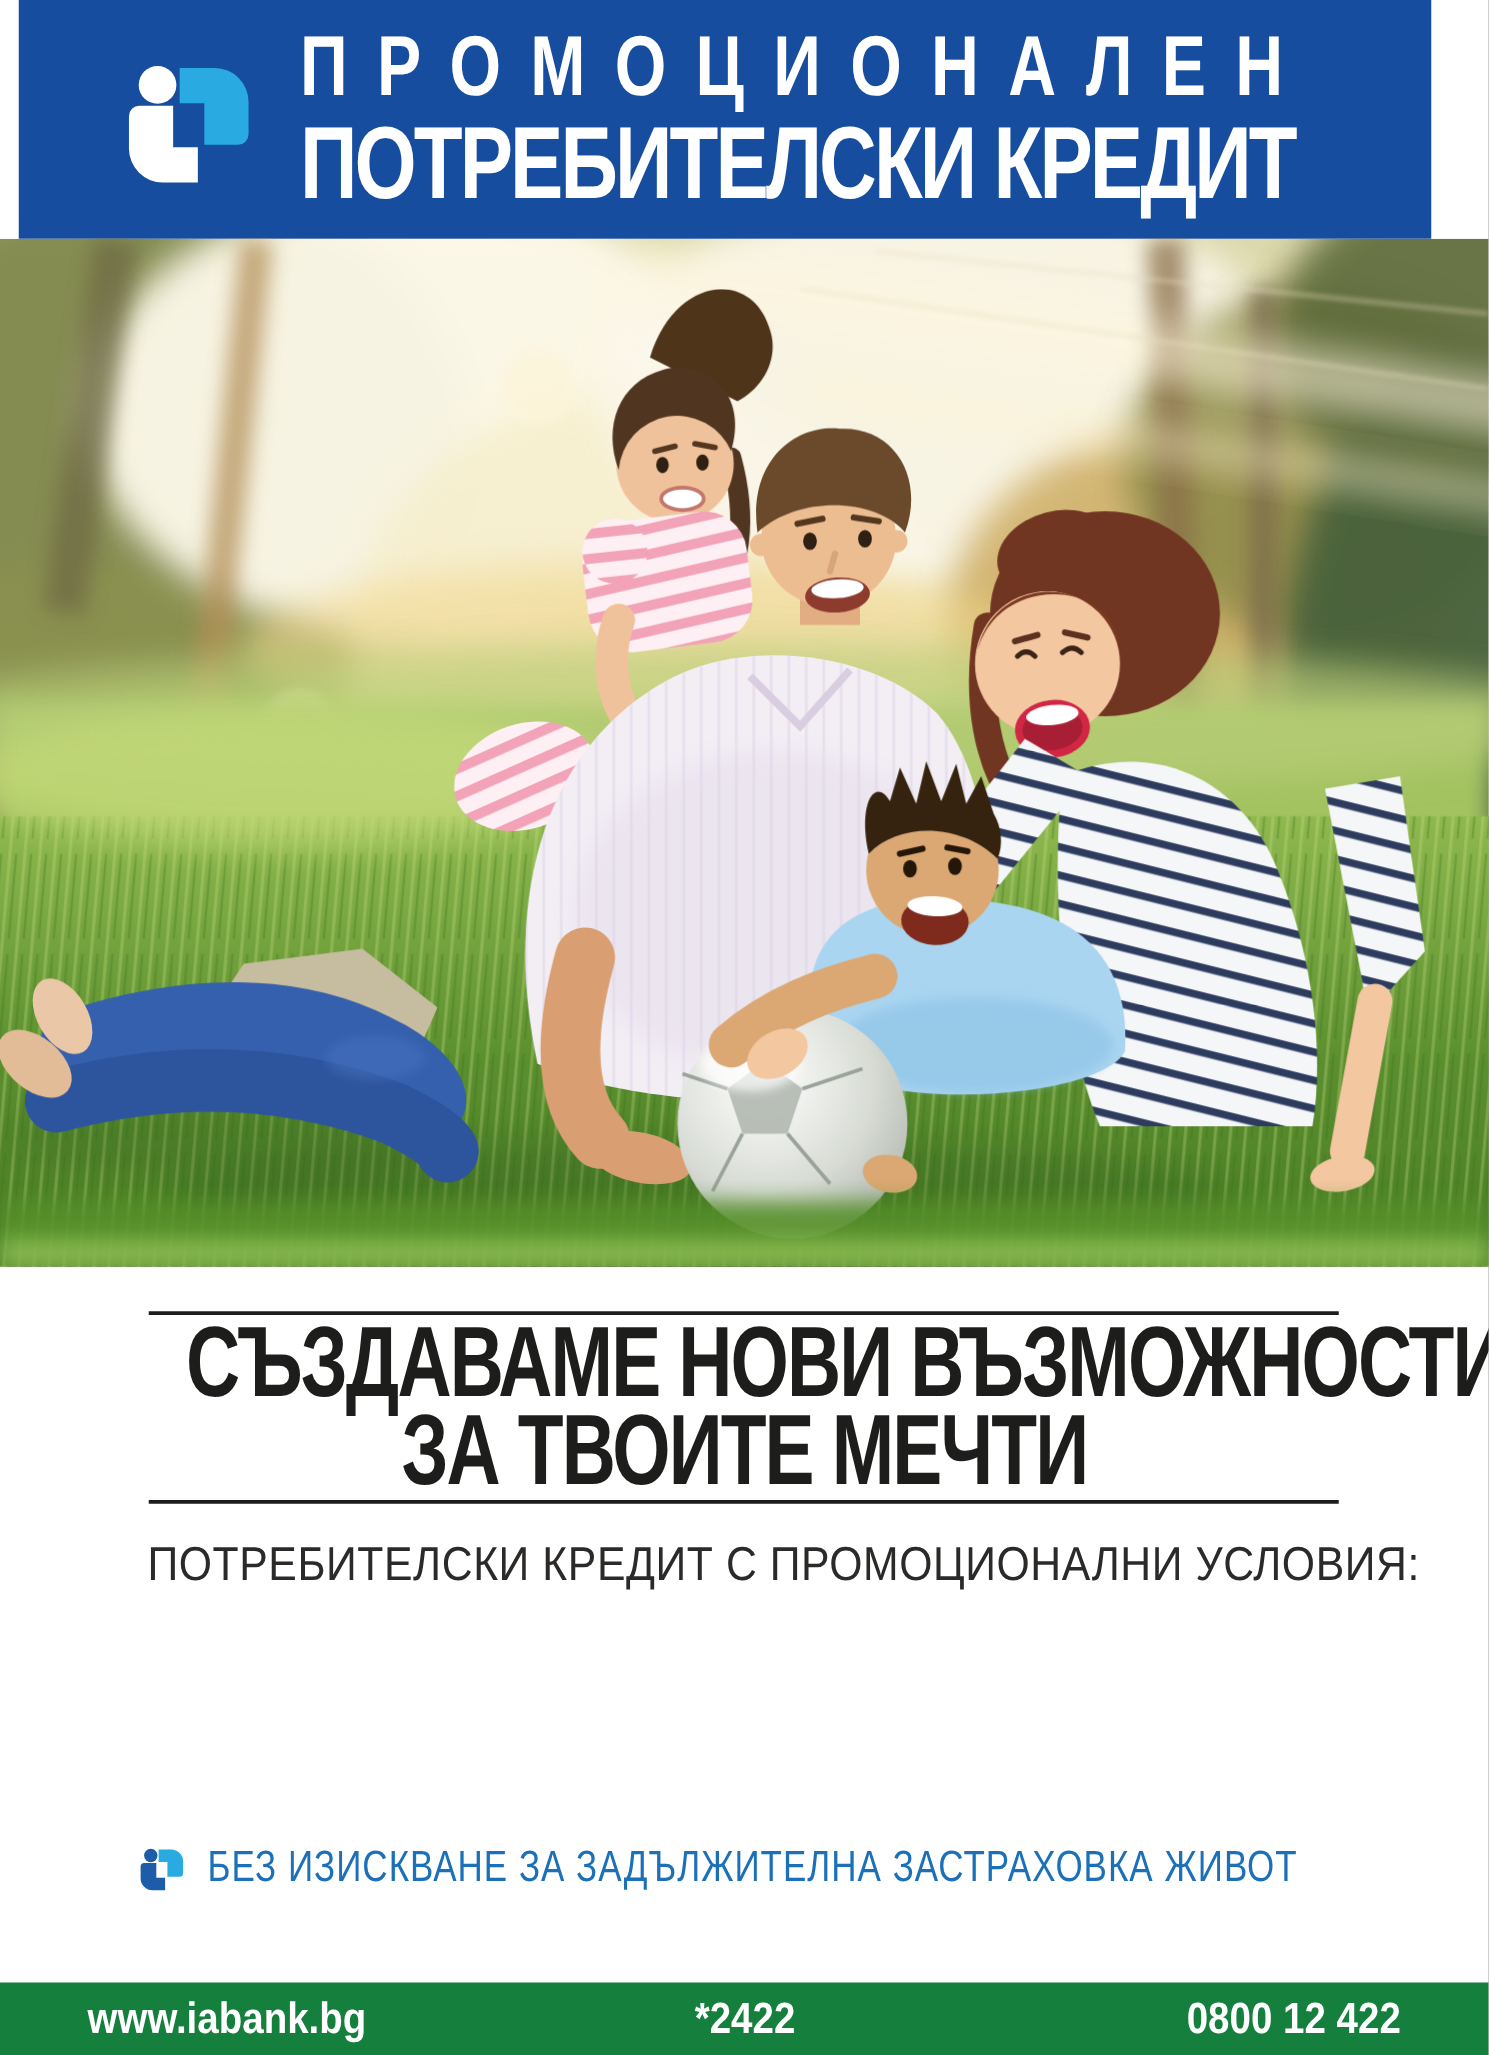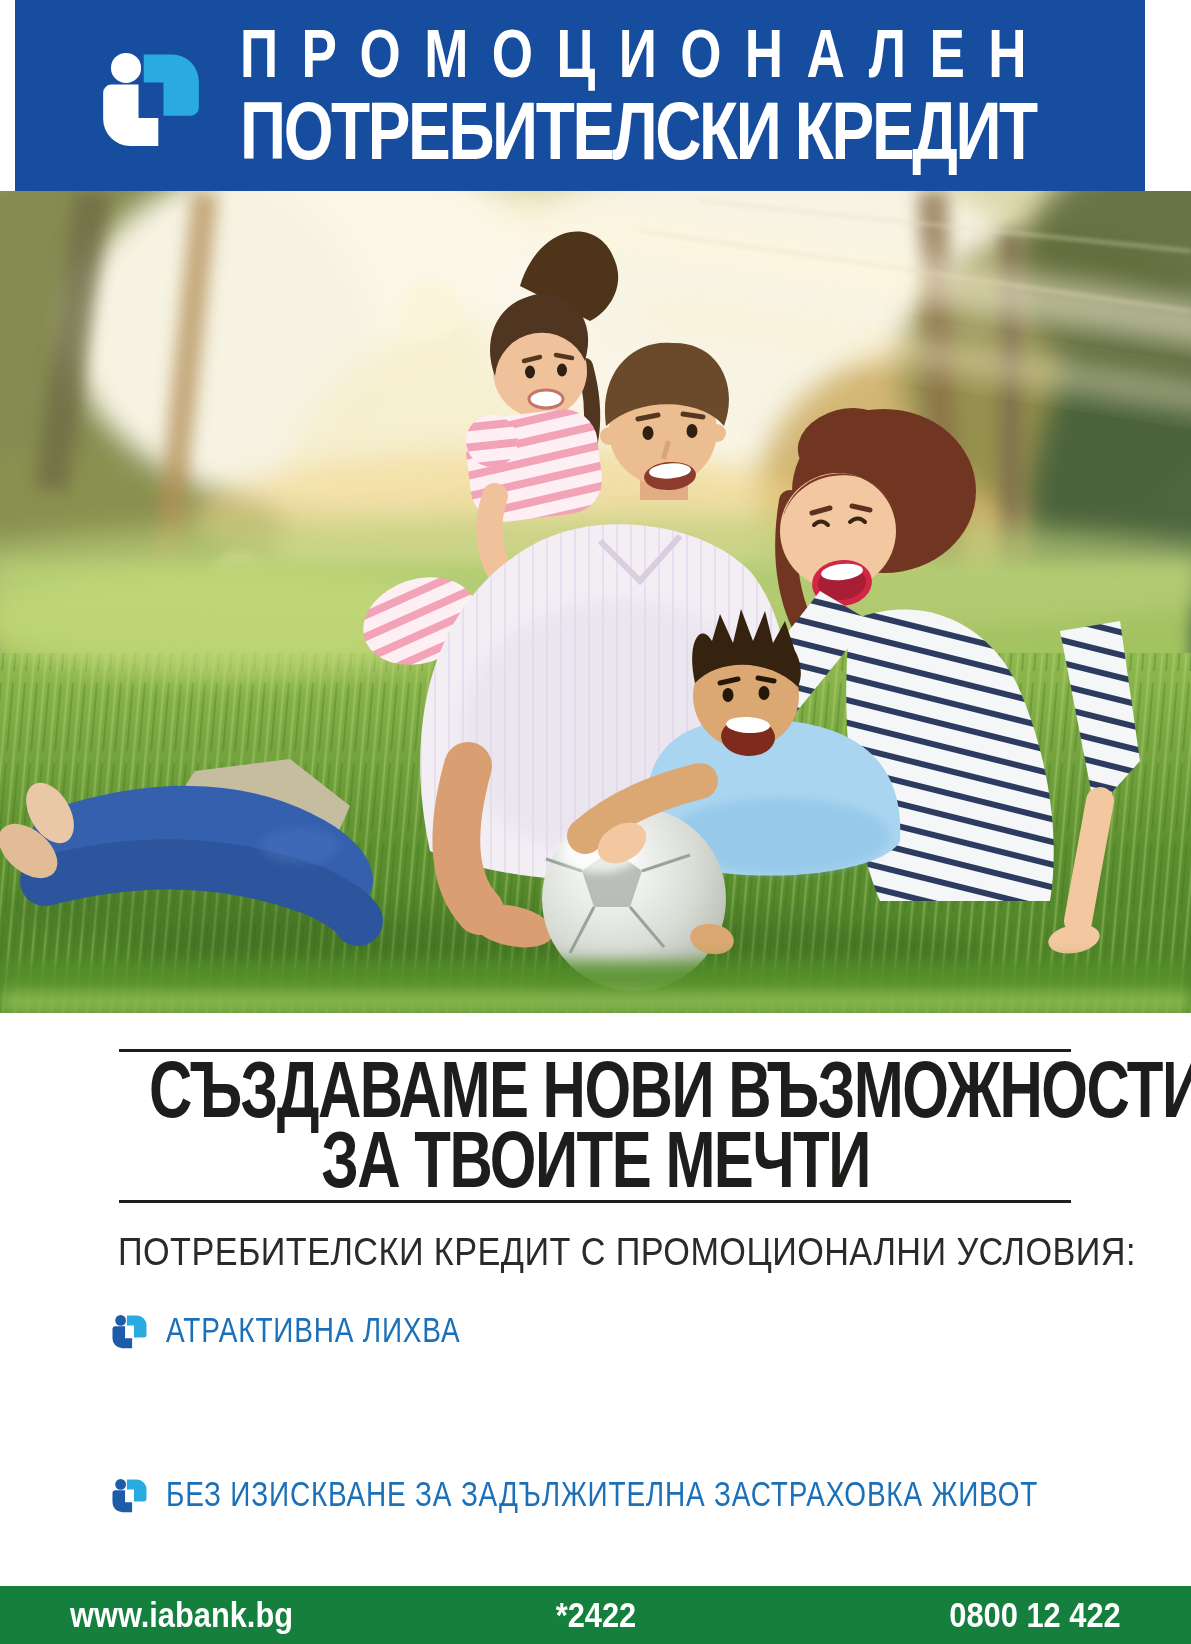--- a/index.html
+++ b/index.html
@@ -242,28 +242,20 @@
     </svg>
   </div>
 
   <div class="rule top"></div>
   <div class="hl l1">СЪЗДАВАМЕ НОВИ ВЪЗМОЖНОСТИ</div>
   <div class="hl l2">ЗА ТВОИТЕ МЕЧТИ</div>
   <div class="rule bottom"></div>
 
   <div class="subheadline">ПОТРЕБИТЕЛСКИ КРЕДИТ С ПРОМОЦИОНАЛНИ УСЛОВИЯ:</div>
 
-  <div class="benefit b0">
-    <svg class="bicon" viewBox="0 0 100 100" aria-hidden="true">
-      <circle cx="26" cy="24" r="14.5" fill="#1D5CA8"></circle>
-      <path d="M43,11 H70 A26,26 0 0 1 96,37 V62 A8,8 0 0 1 88,70 H62 V38 H43 Z" fill="#29ABE2"></path>
-      <path d="M57,99 H30 A26,26 0 0 1 4,73 V48 A8,8 0 0 1 12,40 H38 V72 H57 Z" fill="#1D5CA8"></path>
-    </svg>
-    <span class="benefit-label">АТРАКТИВНА ЛИХВА</span>
-  </div>
   <div class="benefit b2">
     <svg class="bicon" viewBox="0 0 100 100" aria-hidden="true">
       <circle cx="26" cy="24" r="14.5" fill="#1D5CA8"></circle>
       <path d="M43,11 H70 A26,26 0 0 1 96,37 V62 A8,8 0 0 1 88,70 H62 V38 H43 Z" fill="#29ABE2"></path>
       <path d="M57,99 H30 A26,26 0 0 1 4,73 V48 A8,8 0 0 1 12,40 H38 V72 H57 Z" fill="#1D5CA8"></path>
     </svg>
     <span class="benefit-label">БЕЗ ИЗИСКВАНЕ ЗА ЗАДЪЛЖИТЕЛНА ЗАСТРАХОВКА ЖИВОТ</span>
   </div>
 
   <div class="footer">

